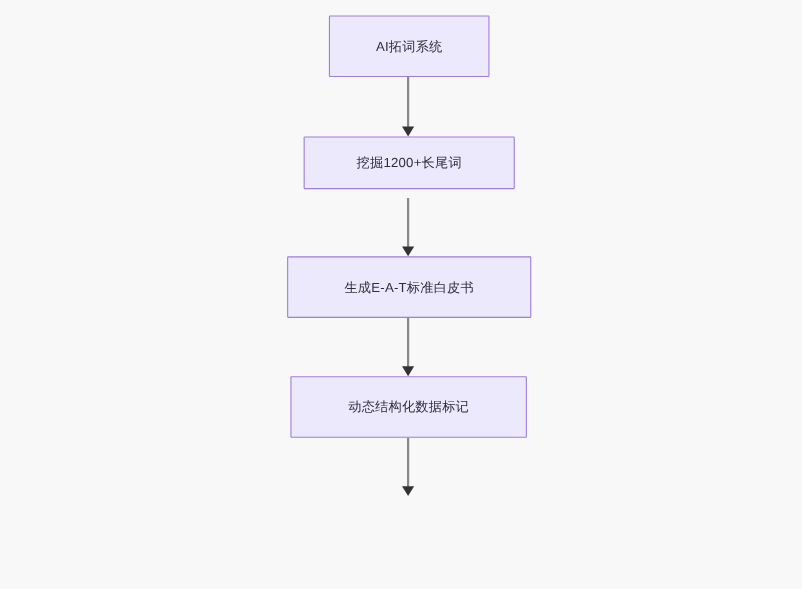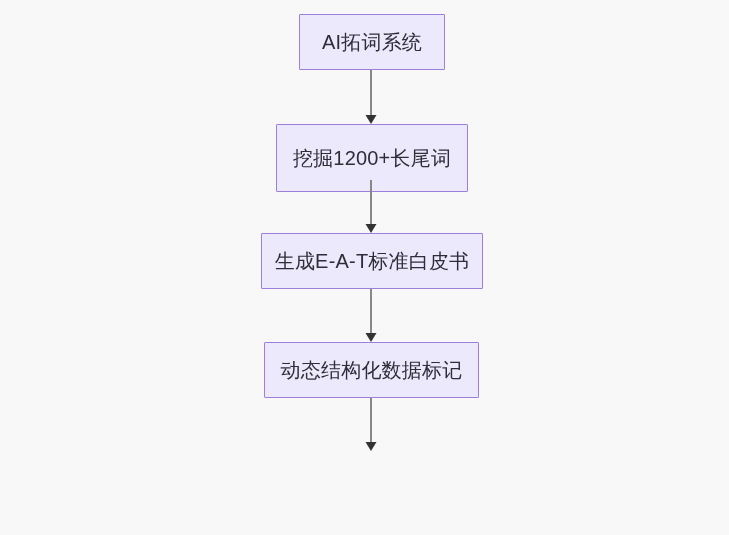--- a/index.html
+++ b/index.html
@@ -21,21 +21,21 @@
   .node {
     position: absolute;
     box-sizing: border-box;
     background: #ece9fd;
     border: 1px solid #9d7fdb;
     border-radius: 1px;
     display: flex;
     align-items: center;
     justify-content: center;
     color: #2e2e38;
-    font-size: 20px;
+    font-size: 12px;
     letter-spacing: 0.2px;
     line-height: 1.2;
     white-space: nowrap;
   }
   .node-label {
     display: block;
   }
   .connector {
     position: absolute;
     width: 30px;
@@ -48,21 +48,21 @@
 </style>
 </head>
 <body style="background: rgb(248, 248, 248);">
 
 <div id="flowchart">
 
   <div class="node" style="left: 299px; top: 14px; width: 146px; height: 56px; background: rgb(236, 233, 253); border-color: rgb(157, 127, 219); color: rgb(46, 46, 56);">
     <span class="node-label">AI拓词系统</span>
   </div>
 
-  <div class="node" style="left: 276px; top: 124px; width: 192px; height: 68px; background: rgb(236, 233, 253); border-color: rgb(157, 127, 219); color: rgb(46, 46, 56);">
+  <div class="node" style="left: 276px; top: 124px; width: 192px; height: 48px; background: rgb(236, 233, 253); border-color: rgb(157, 127, 219); color: rgb(46, 46, 56);">
     <span class="node-label">挖掘1200+长尾词</span>
   </div>
 
   <div class="node" style="left: 264px; top: 342px; width: 215px; height: 56px; background: rgb(236, 233, 253); border-color: rgb(157, 127, 219); color: rgb(46, 46, 56);">
     <span class="node-label">动态结构化数据标记</span>
   </div>
 
   <div class="node" style="left: 261px; top: 233px; width: 222px; height: 56px; background: rgb(236, 233, 253); border-color: rgb(157, 127, 219); color: rgb(46, 46, 56);">
     <span class="node-label">生成E-A-T标准白皮书</span>
   </div>

